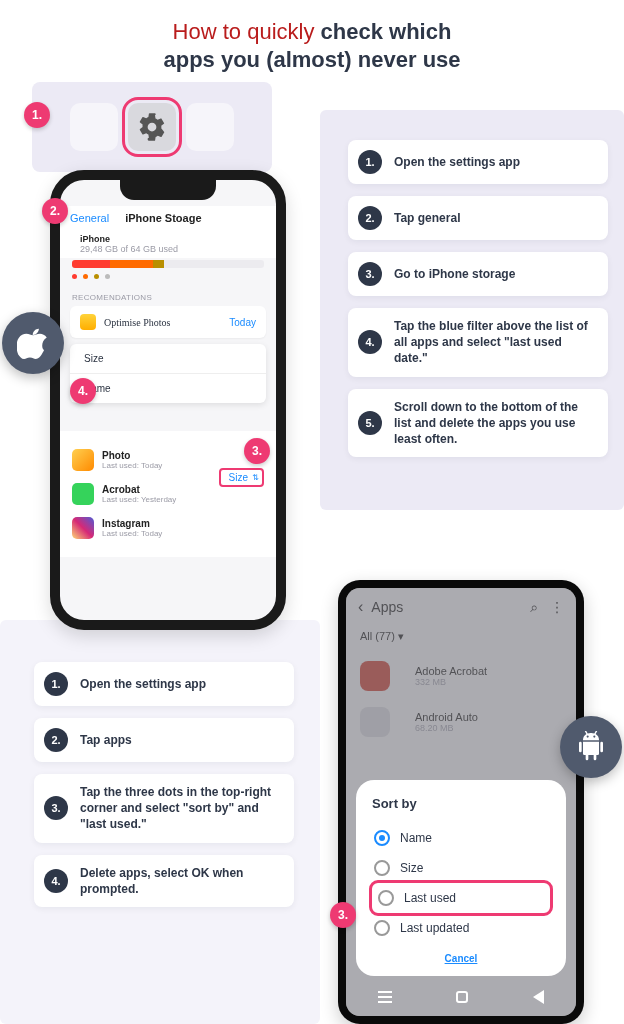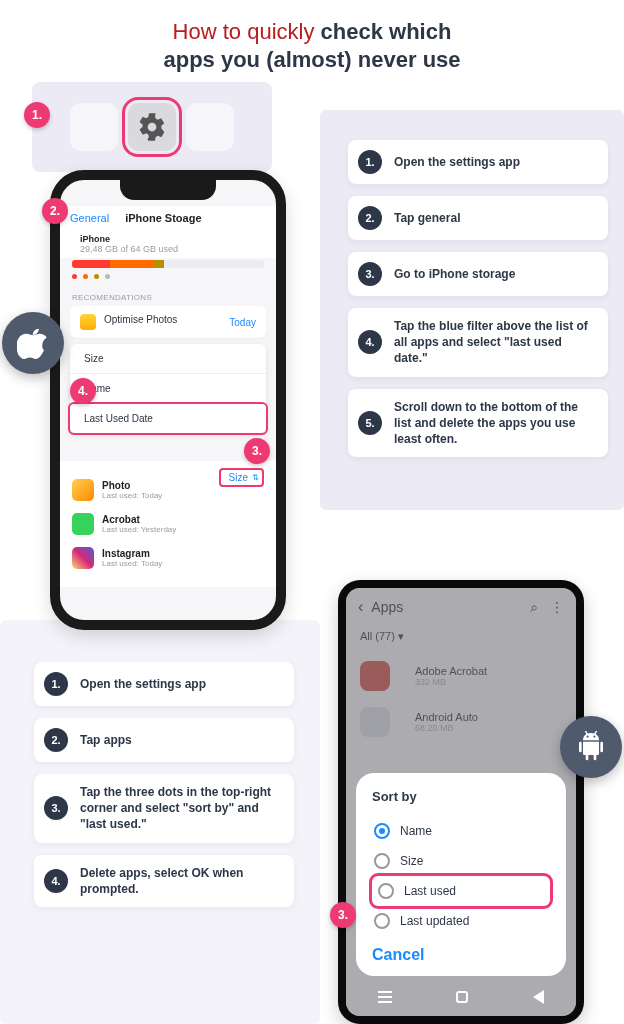--- a/index.html
+++ b/index.html
@@ -108,21 +108,21 @@
   .iphone .bar{height:8px;margin:2px 12px 6px 12px;background:#ecebef;border-radius:3px;overflow:hidden;display:flex;}
   .iphone .bar span{display:block;height:100%;}
   .iphone .bar .a{width:20%;background:var(--red);}
   .iphone .bar .b{width:22%;background:var(--orange);}
   .iphone .bar .c{width:6%;background:#b98f00;}
   .iphone .legend{display:flex;gap:6px;padding:0 12px 6px 12px;}
   .iphone .legend i{width:5px;height:5px;border-radius:50%;display:inline-block;}
   .iphone .section-label{font-size:8px;color:var(--muted);padding:8px 12px 4px 12px;letter-spacing:0.3px;}
   .iphone .card{margin:0 10px;background:#fff;border-radius:6px;box-shadow:0 1px 2px rgba(0,0,0,0.05);}
   .iphone .opt-row{display:flex;align-items:center;justify-content:space-between;padding:8px 10px;font-size:10px;}
-  .iphone .opt-row .left{display:flex;gap:8px;}
+  .iphone .opt-row .left{display:flex;align-items:center;gap:8px;font-family:Liberation Serif, serif;}
   .iphone .opt-row .ico{width:16px;height:16px;border-radius:4px;background:linear-gradient(#ffd33a,#ffae00);}
   .iphone .opt-row .enable{color:var(--blue);font-size:10px;}
   .iphone .menu{margin:0 10px;background:#fff;border-radius:6px;box-shadow:0 2px 6px rgba(0,0,0,0.1);}
   .iphone .menu .mi{padding:9px 14px;font-size:10px;border-bottom:1px solid #eee;}
   .iphone .menu .mi:last-child{border-bottom:none;}
   .iphone .sort-chip{
     position:absolute;right:12px;top:288px;
     border:2px solid var(--pink);border-radius:4px;
     padding:2px 14px 2px 8px;font-size:10px;color:var(--blue);
     background:#fff;
@@ -197,21 +197,21 @@
     z-index:5;
   }
   .androidphone .sheet .sh-title{font-size:13px;font-weight:700;margin-bottom:12px;color:var(--dark);}
   .androidphone .radio{display:flex;align-items:center;gap:10px;padding:7px 2px;font-size:12px;color:var(--dark);}
   .androidphone .radio .r{
     width:16px;height:16px;border-radius:50%;border:2px solid #999;flex-shrink:0;position:relative;
   }
   .androidphone .radio .r.on{border-color:var(--blue);}
   .androidphone .radio .r.on::after{content:"";position:absolute;inset:3px;border-radius:50%;background:var(--blue);}
   .androidphone .radio.hi{outline:3px solid var(--pink);border-radius:6px;padding:7px 6px;}
-  .androidphone .cancel{text-align:left;color:var(--blue);font-size:16px;padding:10px 0 2px 0;font-weight:600;}
+  .androidphone .cancel{text-align:center;color:var(--blue);font-size:10px;padding:10px 0 2px 0;font-weight:600;text-decoration:underline;}
   .androidphone .navbar{
     position:absolute;bottom:6px;left:0;right:0;height:26px;
     display:flex;justify-content:space-around;align-items:center;color:#fff;
     z-index:6;font-size:14px;
   }
   .androidphone .navbar .sq{width:12px;height:12px;border:2px solid #fff;border-radius:3px;}
   .androidphone .navbar .tri{width:0;height:0;border-top:7px solid transparent;border-bottom:7px solid transparent;border-right:11px solid #fff;}
   .androidphone .navbar .bars{display:flex;flex-direction:column;gap:3px;}
   .androidphone .navbar .bars i{width:14px;height:2px;background:#fff;display:block;}
   .pink-badge.ab3{left:330px;top:902px;}
@@ -323,21 +323,20 @@
           <span class="ico"></span>
           <span>Optimise Photos</span>
         </div>
       <span class="enable">Today</span>
     </div>
   </div>
   <div style="height:6px"></div>
   <div class="menu">
     <div class="mi">Size</div>
     <div class="mi">Name</div>
-    <div class="mi hi">Last Used Date</div>
   </div>
   <div class="sort-chip">Size</div>
   <div class="apps">
     <div class="app">
       <div class="ai photo"></div>
       <div class="meta">
           <div class="nm">Photo</div>
           <div class="sub">Last used: Today</div>
         </div>
     </div>

